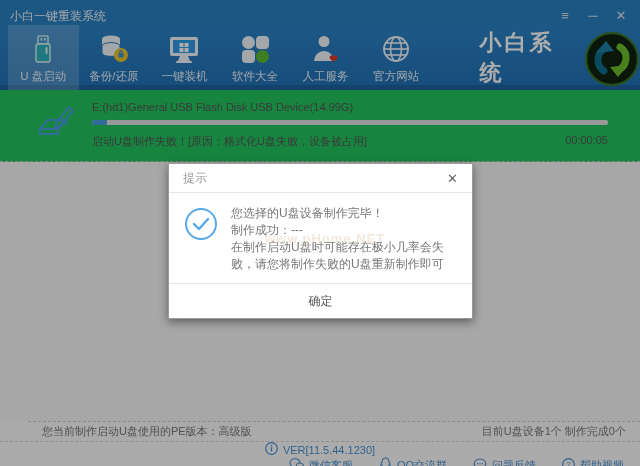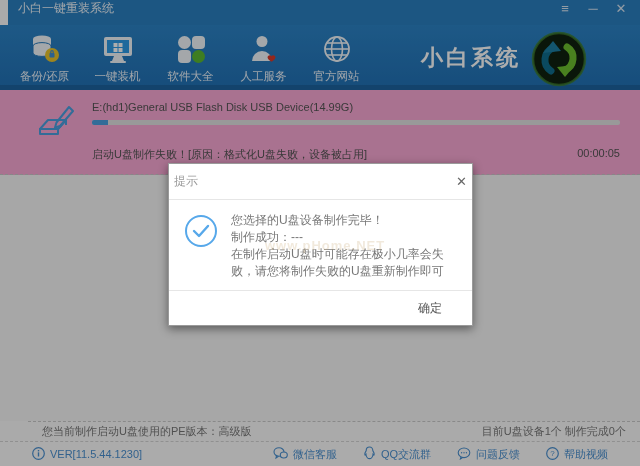--- a/index.html
+++ b/index.html
@@ -2,21 +2,21 @@
 <html><head>
 <meta charset="utf-8">
 <style>
   * { margin:0; padding:0; box-sizing:border-box; }
   html,body { width:640px; height:466px; }
   body { font-family:"Liberation Sans","DejaVu Sans",sans-serif; }
   #app { position:relative; width:640px; height:466px; overflow:hidden; background:#fbfbfb; }
 
   
   .titlebar { position:absolute; top:0; left:0; right:0; height:25px; background:#2a7fc0;
-    display:flex; align-items:flex-start; padding:0 10px; z-index:1;margin-left:8px; }
+    display:flex; align-items:flex-end; padding:0 10px; z-index:1; }
   .titlebar .title { color:#eef5fb; font-size:12px; }
   .win-controls { margin-left:auto; display:flex; align-items:center; gap:10px; }
   .win-btn { color:#d9e6f2; font-size:13px; width:18px; text-align:center; cursor:pointer; line-height:18px; }
 
   
   .nav { position:absolute; top:25px; left:0; right:0; height:65px;
     background:linear-gradient(#2c83c6,#2171b5); display:flex; align-items:stretch; padding-left:8px; z-index:1;
     box-shadow:inset 0 -5px 0 rgba(0,0,0,.12); }
   .nav-item { width:73px; display:flex; flex-direction:column; align-items:center; justify-content:center;
     gap:4px; cursor:pointer; padding-top:2px; }
@@ -25,77 +25,89 @@
   .nav-item svg { display:block; }
 
   .brand { margin-left:48px; display:flex; align-items:center; gap:10px; }
   .brand-text { display:flex; flex-direction:row; justify-content:center; }
   .brand-name { color:#fff; font-size:22px; font-weight:bold; letter-spacing:3px; }
   .brand-slogan { color:#d7e7f6; font-size:10px; margin-top:4px; letter-spacing:1px; }
   .brand-logo { width:56px; height:56px; margin-top:2px; }
 
   
   .content { position:absolute; top:90px; left:0; right:0; bottom:45px; background:#f6f6f6; }
-  .progress-panel { background:#f9a8d4; border-bottom:1px dashed #c8c8c8; padding:11px 20px 12px 36px;
+  .progress-panel { background:#22c55e; border-bottom:1px dashed #c8c8c8; padding:11px 32px 12px 36px;
     display:flex; align-items:flex-start; }
   .disk-write-icon { flex:0 0 auto; margin-top:2px; }
   .progress-col { flex:1; margin-left:14px; }
   .device-line { font-size:11px; color:#555; }
   .bar { margin-top:7px; height:5px; background:#e2e2e2; border-radius:2px; overflow:hidden; }
   .bar-fill { height:100%; background:#4aa0e0; width:3%; }
-  .status-row { margin-top:22px; display:flex; font-size:11px; color:#555; }
+  .status-row { margin-top:9px; display:flex; font-size:11px; color:#555; }
   .status-text { flex:1; }
   .elapsed { color:#555; }
 
   
   .statusbar { position:absolute; left:0; right:0; bottom:25px; height:20px; border-top:1px dashed #cbcbcb;
     background:#fbfbfb; display:flex; align-items:center; font-size:11px; color:#777; padding:0 14px; z-index:1;margin-left:28px; }
   .statusbar .right { margin-left:auto;text-align:right; }
   .footer { position:absolute; left:0; right:0; bottom:0; height:25px; border-top:1px dashed #d4d4d4;
-    background:#fdfdfd; display:flex; align-items:center; padding:0 32px; z-index:1; }
+    background:#fdfdfd; display:flex; align-items:center; padding:0 16px; z-index:1;flex-direction:column; }
   .footer .ver { display:flex; align-items:center; gap:5px; color:#4a90d0; font-size:11px; cursor:pointer; }
   .footer .links { margin-left:auto; display:flex; align-items:center; gap:26px; }
   .flink { display:flex; align-items:center; gap:5px; color:#4a90d0; font-size:11px; cursor:pointer; }
 
   
   .overlay { position:absolute; inset:0; background:rgba(0,0,0,.32); z-index:40; }
 
   
   .dialog { position:absolute; left:168px; top:163px; width:305px; z-index:50; background:#fff;
     border:1px solid #9a9a9a; box-shadow:0 3px 9px rgba(0,0,0,.45); }
-  .dialog-header { height:36px; display:flex; align-items:center; padding:0 5px;
+  .dialog-header { height:29px; display:flex; align-items:center; padding:0 14px;
     border-bottom:1px solid #e6e6e6; }
   .dialog-title { font-size:12px; color:#999; }
   .dialog-close { margin-left:auto; color:#666; font-size:13px; cursor:pointer; line-height:13px; }
   .dialog-body { position:relative; display:flex; padding:12px 14px 10px 16px; }
   .check-icon { flex:0 0 auto; width:32px; height:32px; border:2px solid #57a8ea; border-radius:50%;
     display:flex; align-items:center; justify-content:center; margin-top:3px; }
   .dialog-text { margin-left:14px; font-size:12px; color:#777; line-height:17px; width:238px; }
   .watermark { position:absolute; left:96px; top:38px; font-size:13px; font-weight:bold;
     color:rgba(205,175,130,.28); letter-spacing:1px; pointer-events:none; }
-  .dialog-footer { border-top:1px solid #e6e6e6; height:35px; display:flex; align-items:center; justify-content:flex-end; }
+  .dialog-footer { border-top:1px solid #e6e6e6; height:35px; display:flex; align-items:center; justify-content:center; }
   .ok-btn { background:none; border:none; font-size:12px; color:#555; cursor:pointer;
     padding:6px 30px; font-family:inherit; }
 </style>
 </head>
 <body>
 
 <div id="app">
 
   <div class="titlebar">
     <span class="title">小白一键重装系统</span>
     <div class="win-controls">
       <span class="win-btn">≡</span>
       <span class="win-btn">─</span>
       <span class="win-btn">✕</span>
     </div>
   </div>
 
   <div class="nav">
 
+    <div class="nav-item active">
+      <span>
+        <svg width="32" height="32" viewBox="0 0 32 32">
+          <rect x="11" y="3" width="10" height="8" rx="1" fill="none" stroke="#bfeef0" stroke-width="1.6"></rect>
+          <rect x="13.5" y="5" width="1.8" height="2.5" fill="#bfeef0"></rect>
+          <rect x="17" y="5" width="1.8" height="2.5" fill="#bfeef0"></rect>
+          <rect x="9" y="11" width="14" height="18" rx="2" fill="#2fb0bd" stroke="#dff6f7" stroke-width="1.4"></rect>
+          <rect x="18.5" y="14" width="2" height="7" rx="1" fill="#dff6f7"></rect>
+        </svg>
+      </span>
+      <span class="label">U 盘启动</span>
+    </div>
 
     <div class="nav-item">
       <span>
         <svg width="34" height="32" viewBox="0 0 34 32">
           <ellipse cx="14" cy="6" rx="9" ry="3.4" fill="#f2f7fb"></ellipse>
           <path d="M5 6 v7 a9 3.4 0 0 0 18 0 v-7" fill="#f2f7fb"></path>
           <ellipse cx="14" cy="13" rx="9" ry="3.4" fill="#f2f7fb" stroke="#2579bd" stroke-width="1"></ellipse>
           <path d="M5 13 v7 a9 3.4 0 0 0 18 0 v-7" fill="#f2f7fb" stroke="#2579bd" stroke-width="1"></path>
           <circle cx="24" cy="22" r="7" fill="#e9c42d"></circle>
           <rect x="21.5" y="20" width="5" height="4.5" rx="0.8" fill="#3f8fd6"></rect>

